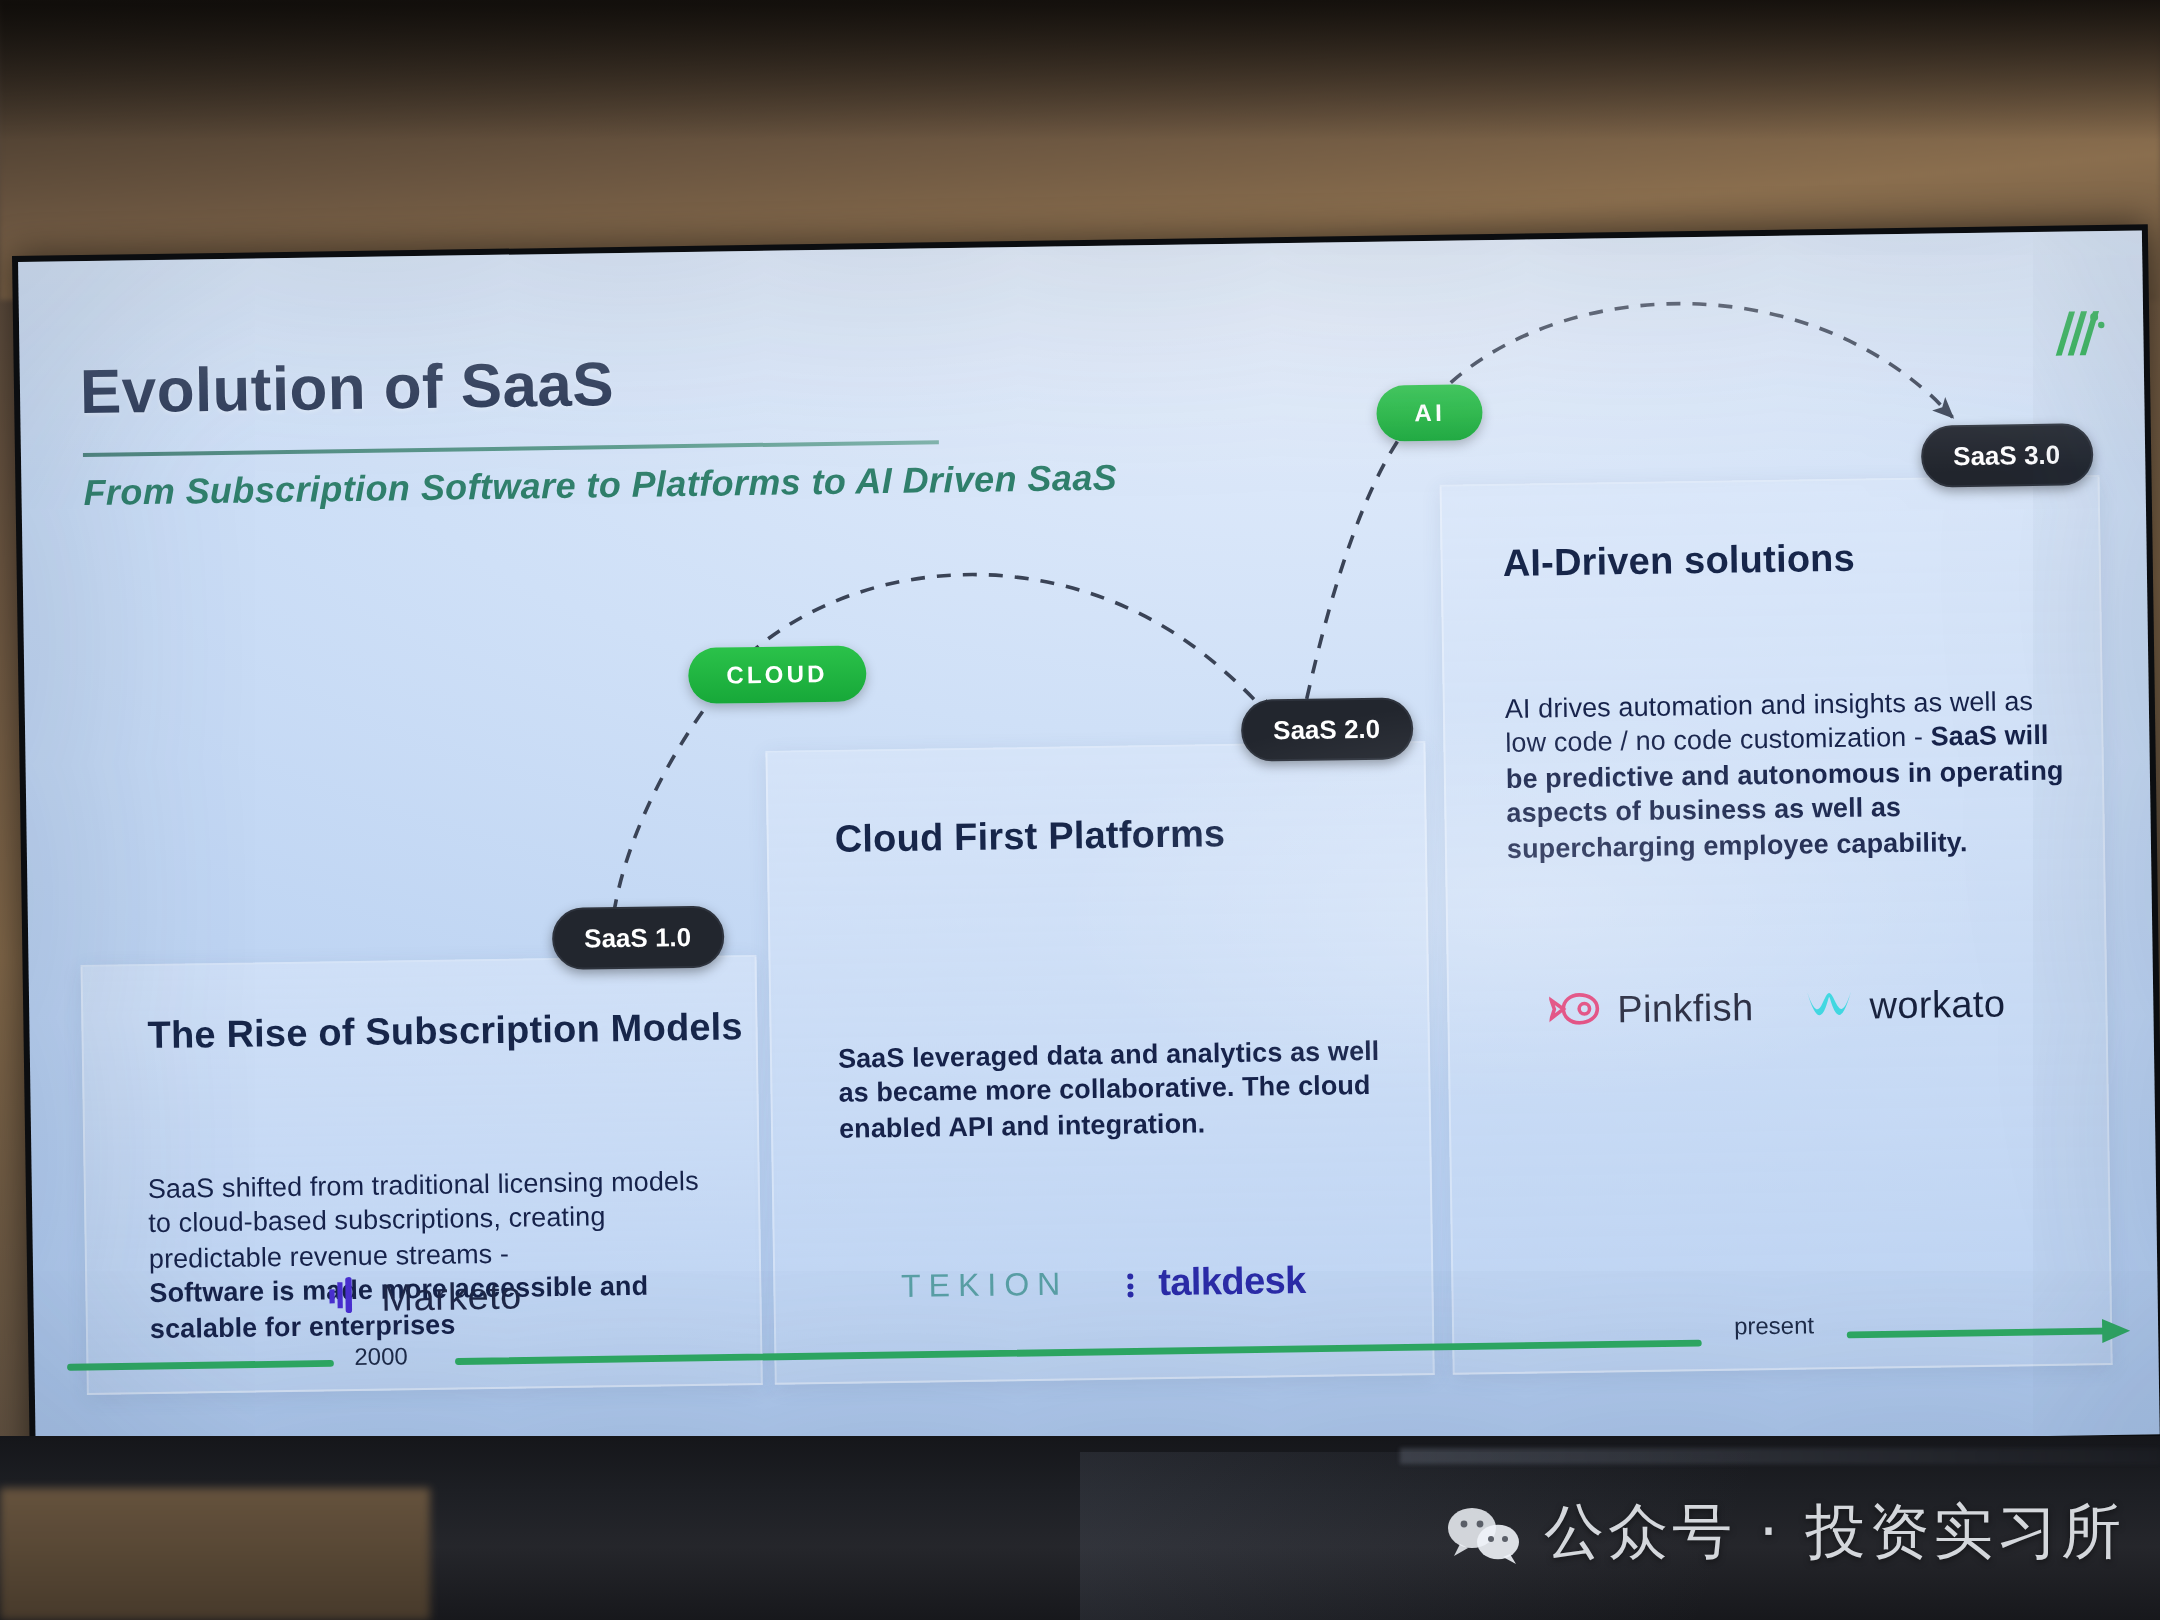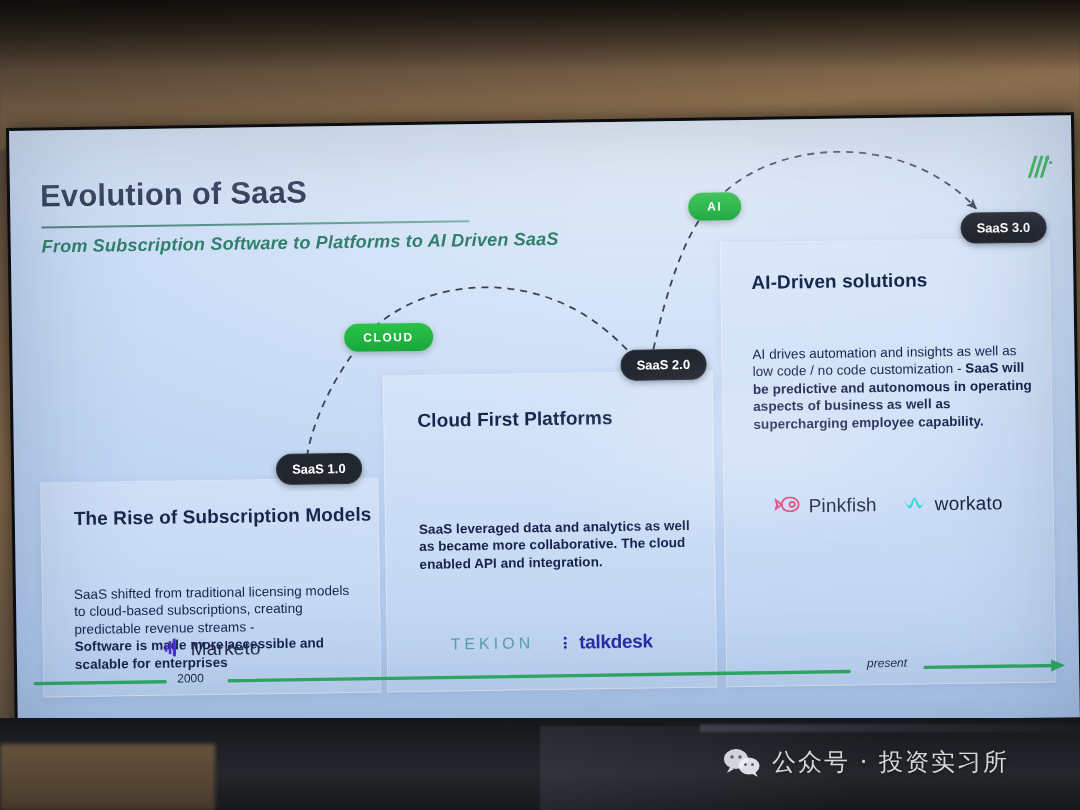--- a/index.html
+++ b/index.html
@@ -162,26 +162,26 @@
 
   
   #arcs{position:absolute;left:0;top:0;width:100%;height:100%;pointer-events:none;}
 
   
   #timeline{position:absolute;left:0;bottom:36px;width:100%;height:26px;}
   .tl-label{
     position:absolute;font-size:12px;font-weight:normal;color:#1d2a48;
   }
   #tl-2000{left:160px;top:3px;}
-  #tl-present{left:850px;top:-2px;font-weight:500;font-style:italic;}
+  #tl-present{left:850px;top:-2px;font-weight:500;}
 
   
   #watermark{
     position:absolute;left:722px;top:746px;display:flex;align-items:center;gap:10px;
-    color:rgba(238,241,246,.88);font-size:24px;letter-spacing:2px;
+    color:rgba(238,241,246,.88);font-size:30px;letter-spacing:2px;
     font-family:"DejaVu Sans", sans-serif;
     text-shadow:0 1px 3px rgba(0,0,0,.5);
   }
   #watermark .wechat{position:relative;width:40px;height:30px;flex:none;}
 </style>
 </head>
 <body>
 
 <div id="photo">
   <div class="wall"></div>

